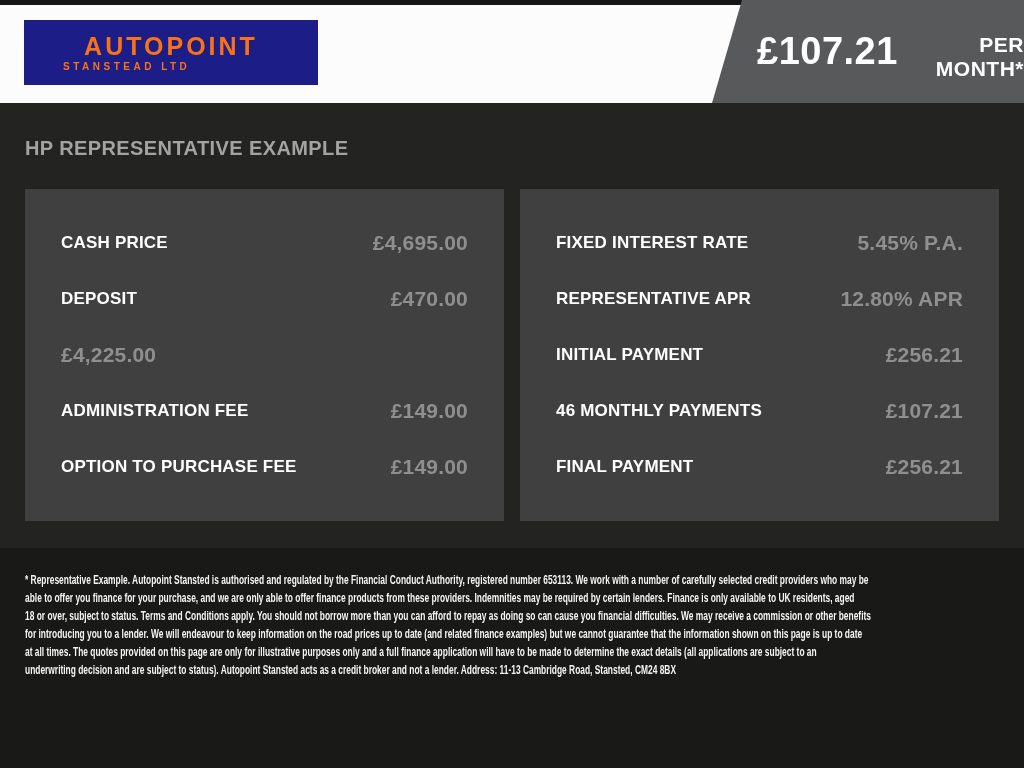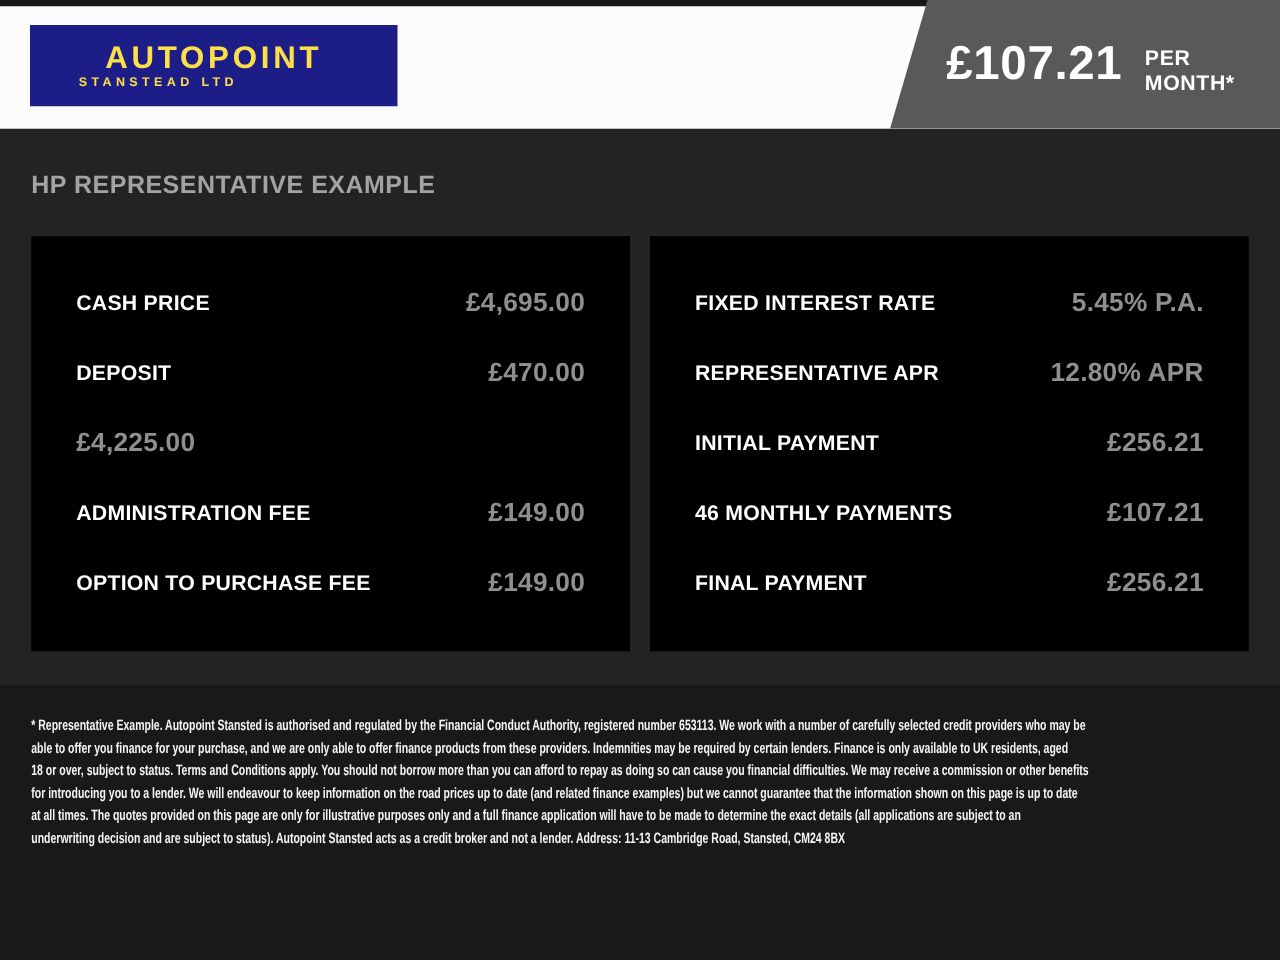--- a/index.html
+++ b/index.html
@@ -9,43 +9,43 @@
     background:#232322;
     overflow:hidden;
   }
   .page { display:flex; flex-direction:column; width:1024px; height:768px; }
 
   
   .header { position:relative; height:103px; background:#fcfcfc; flex:0 0 auto; }
   .top-strip { position:absolute; top:0; left:0; right:0; height:5px; background:#161616; }
   .logo-box {
     position:absolute; left:24px; top:20px; width:294px; height:65px;
-    background:#1d1d87; color:#fde047;
+    background:#1d1d87; color:#f97316;
     display:flex; flex-direction:column; align-items:center; justify-content:center;
   }
   .logo-line1 { font-size:25px; font-weight:bold; letter-spacing:3px; line-height:1; }
   .logo-line2 { font-size:10px; font-weight:bold; letter-spacing:3.5px; line-height:1;
                 align-self:flex-start; margin-left:39px; margin-top:3px; }
   .price-banner {
     position:absolute; top:0; right:0; height:103px; width:312px;
     background:#58595b; color:#ffffff;
     clip-path:polygon(30px 0, 100% 0, 100% 100%, 0 100%);
     display:flex; align-items:center; padding-left:45px; box-sizing:border-box;
   }
   .price-amount { font-size:38px; font-weight:bold; letter-spacing:0.5px; }
-  .price-period { font-size:17px; font-weight:bold; letter-spacing:0.5px; margin-left:18px; position:relative; top:5px; }
+  .price-period { font-size:21px; font-weight:bold; letter-spacing:0.5px; margin-left:18px; position:relative; top:5px;text-align:right; }
 
   
   .main { background:#232322; flex:0 0 auto; }
   .page-title {
     color:#a3a3a3; font-size:20px; font-weight:bold; letter-spacing:0.4px;
     padding:33px 8px 0 25px; line-height:24px;
   }
   .panels { display:flex; gap:16px; margin:29px 25px 0 25px; }
-  .panel { flex:1 1 0; background:#000000; padding:26px 36px; box-sizing:border-box;text-align:right; }
+  .panel { flex:1 1 0; background:#404040; padding:26px 36px; box-sizing:border-box;text-align:right; }
   .finance-row { height:56px; display:flex; justify-content:space-between; align-items:center; }
   .finance-label { color:#ffffff; font-size:17px; font-weight:bold; letter-spacing:0.2px; white-space:nowrap; }
   .finance-value { color:#8f8f8f; font-size:21px; font-weight:bold; letter-spacing:0.2px; white-space:nowrap; }
 
   
   .disclaimer {
     flex:1 1 auto; background:#191918; margin-top:27px;
     padding:23px 8px 0 25px; box-sizing:border-box;
   }
   .disclaimer-line {

